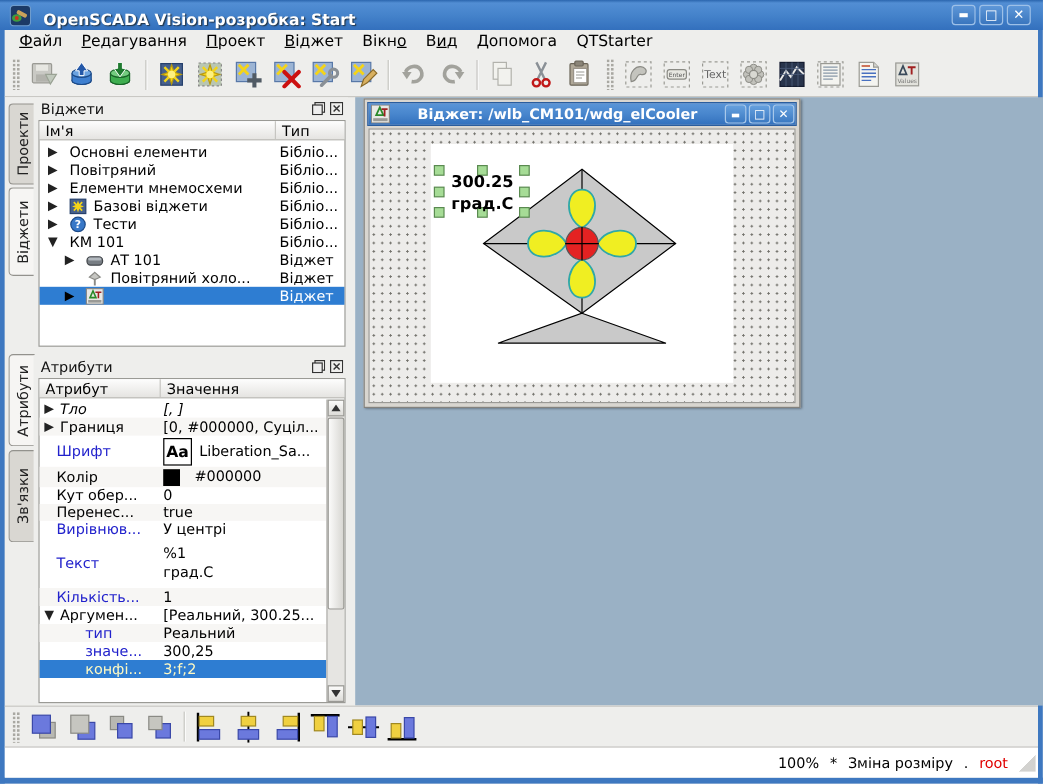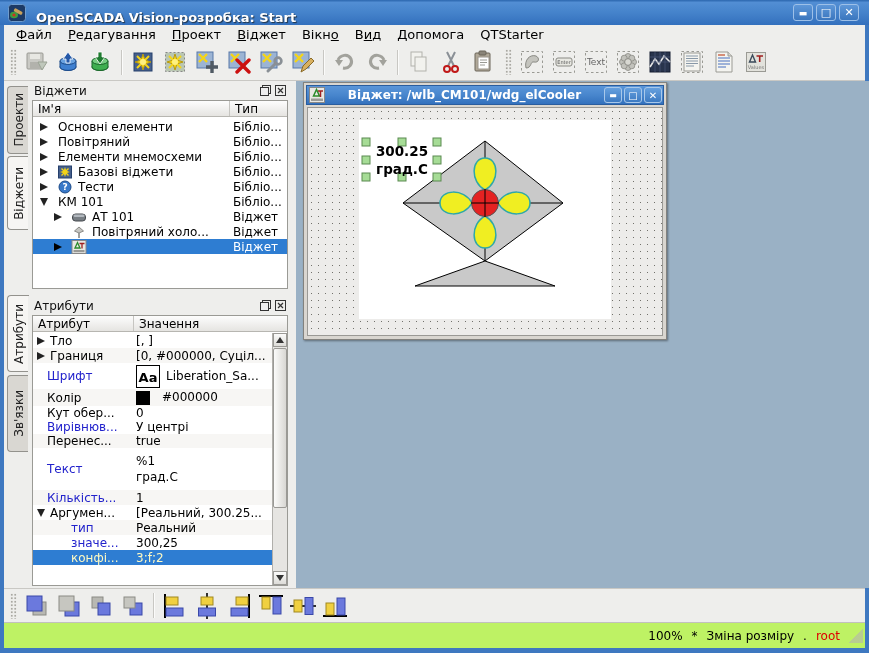--- a/index.html
+++ b/index.html
@@ -49,21 +49,21 @@
   #mdi { position:absolute; left:292px; top:81px; width:579px; height:507px; background:#9ab1c5; }
   #mdiwin { position:absolute; left:7px; top:1px; width:364px; height:258px; background:#d9d6d0; border:1px solid #83827e; box-shadow:1px 1px 2px rgba(0,0,0,.4); padding:2px; }
   #mdititle { height:20px; background:linear-gradient(180deg,#5a95d8 0%,#4886cd 50%,#3371bd 100%); display:flex; align-items:center; border:1px solid #2a5d9e; }
   #mdititle .title { color:#fff; font-weight:bold; font-size:12px; flex:1; text-align:center; }
   #mdititle .mbtns { display:flex; gap:2px; margin-right:1px; }
   .mbtn { width:18px; height:16px; border-radius:3px; background:linear-gradient(180deg,#66a0de,#3c7ac2); border:1px solid #a8c8ea; color:#fff; font-size:8px; font-weight:bold; display:flex; align-items:center; justify-content:center; }
   #mdicanvas { position:absolute; left:3px; top:24px; right:3px; bottom:3px; background-color:#edecea;
      background-image:radial-gradient(circle,#72716b 0.9px, transparent 1px); background-size:7px 7px; border:1px solid #9a9995; }
   #wcanvas { position:absolute; left:51px; top:12px; width:252px; height:199px; background:#fff; }
   #btoolbar { position:absolute; left:0; top:588px; width:861px; height:34px; background:#eeeeec; border-top:1px solid #c9c8c4; display:flex; align-items:center; }
-  #statusbar { position:absolute; left:0; top:622px; width:861px; height:26px; background:#bef264; border-top:1px solid #c2c1bd; display:flex; align-items:center; justify-content:flex-end; font-size:12px;text-align:right; }
+  #statusbar { position:absolute; left:0; top:622px; width:861px; height:26px; background:#ffffff; border-top:1px solid #c2c1bd; display:flex; align-items:center; justify-content:flex-end; font-size:12px;text-align:right; }
   #statusbar .sitem { margin-right:9px; }
   #statusbar .root { color:#e00000; }
   #sgrip { width:14px; height:14px; margin-right:2px; background-image:linear-gradient(135deg, transparent 50%, #b5b4b0 50%); opacity:.6; }
 </style>
 </head>
 <body>
 
 <div id="win">
   <div id="titlebar">
     <svg class="appicon" viewBox="0 0 18 18">
@@ -413,21 +413,21 @@
             <path d="M3 3 L8 8 M8 3 L3 8" stroke="#333" stroke-width="1.2"></path>
           </svg>
         </span>
     </div>
     <div class="table-wrap" style="top:19px;height:271px;">
       <div class="col-header">
         <div class="col" style="width:101px;">Атрибут</div>
         <div class="col" style="flex:1;border-right:none;">Значення</div>
       </div>
       <div id="attrs" style="margin-right:15px;margin-top:2px;">
-          <div class="arow" style="height: 14px;">
+          <div class="arow" style="height: 14px; font-style: italic;">
             <span style="display:inline-block;width:4px;flex:none;"></span>
             <span class="arr r" style="margin-right:5px;"></span>
             <span class="aname">Тло</span>
             <span class="aval" style="white-space:pre;line-height:normal;"><span class="avtext">[, ]</span></span>
           </div>
           <div class="arow" style="height: 15px; background: rgb(247, 246, 244);">
             <span style="display:inline-block;width:4px;flex:none;"></span>
             <span class="arr r" style="margin-right:5px;"></span>
             <span class="aname">Границя</span>
             <span class="aval" style="white-space:pre;line-height:normal;"><span class="avtext">[0, #000000, Суціл...</span></span>
@@ -443,31 +443,31 @@
             <span style="display:inline-block;width:10px;flex:none;"></span>
             <span class="aname">Колір</span>
             <span class="aval" style="white-space:pre;line-height:normal;"><span style="display:inline-block;width:14px;height:14px;background:#000000;vertical-align:middle;margin-right:12px;"></span><span class="avtext">#000000</span></span>
           </div>
           <div class="arow" style="height: 14px;">
             <span style="display:inline-block;width:4px;flex:none;"></span>
             <span style="display:inline-block;width:10px;flex:none;"></span>
             <span class="aname">Кут обер...</span>
             <span class="aval" style="white-space:pre;line-height:normal;"><span class="avtext">0</span></span>
           </div>
+          <div class="arow" style="height: 14px; background: rgb(247, 246, 244);">
+            <span style="display:inline-block;width:4px;flex:none;"></span>
+            <span style="display:inline-block;width:10px;flex:none;"></span>
+            <span class="aname">Перенес...</span>
+            <span class="aval" style="white-space:pre;line-height:normal;"><span class="avtext">true</span></span>
+          </div>
           <div class="arow" style="height: 14px;">
             <span style="display:inline-block;width:4px;flex:none;"></span>
             <span style="display:inline-block;width:10px;flex:none;"></span>
             <span class="aname blue">Вирівнюв...</span>
             <span class="aval" style="white-space:pre;line-height:normal;"><span class="avtext">У центрі</span></span>
-          </div>
-          <div class="arow" style="height: 14px; background: rgb(247, 246, 244);">
-            <span style="display:inline-block;width:4px;flex:none;"></span>
-            <span style="display:inline-block;width:10px;flex:none;"></span>
-            <span class="aname">Перенес...</span>
-            <span class="aval" style="white-space:pre;line-height:normal;"><span class="avtext">true</span></span>
           </div>
           <div class="arow" style="height: 42px;">
             <span style="display:inline-block;width:4px;flex:none;"></span>
             <span style="display:inline-block;width:10px;flex:none;"></span>
             <span class="aname blue">Текст</span>
             <span class="aval" style="white-space:pre;line-height:16px;"><span class="avtext">%1
 град.С</span></span>
           </div>
           <div class="arow" style="height: 15px; background: rgb(247, 246, 244);">
             <span style="display:inline-block;width:4px;flex:none;"></span>

